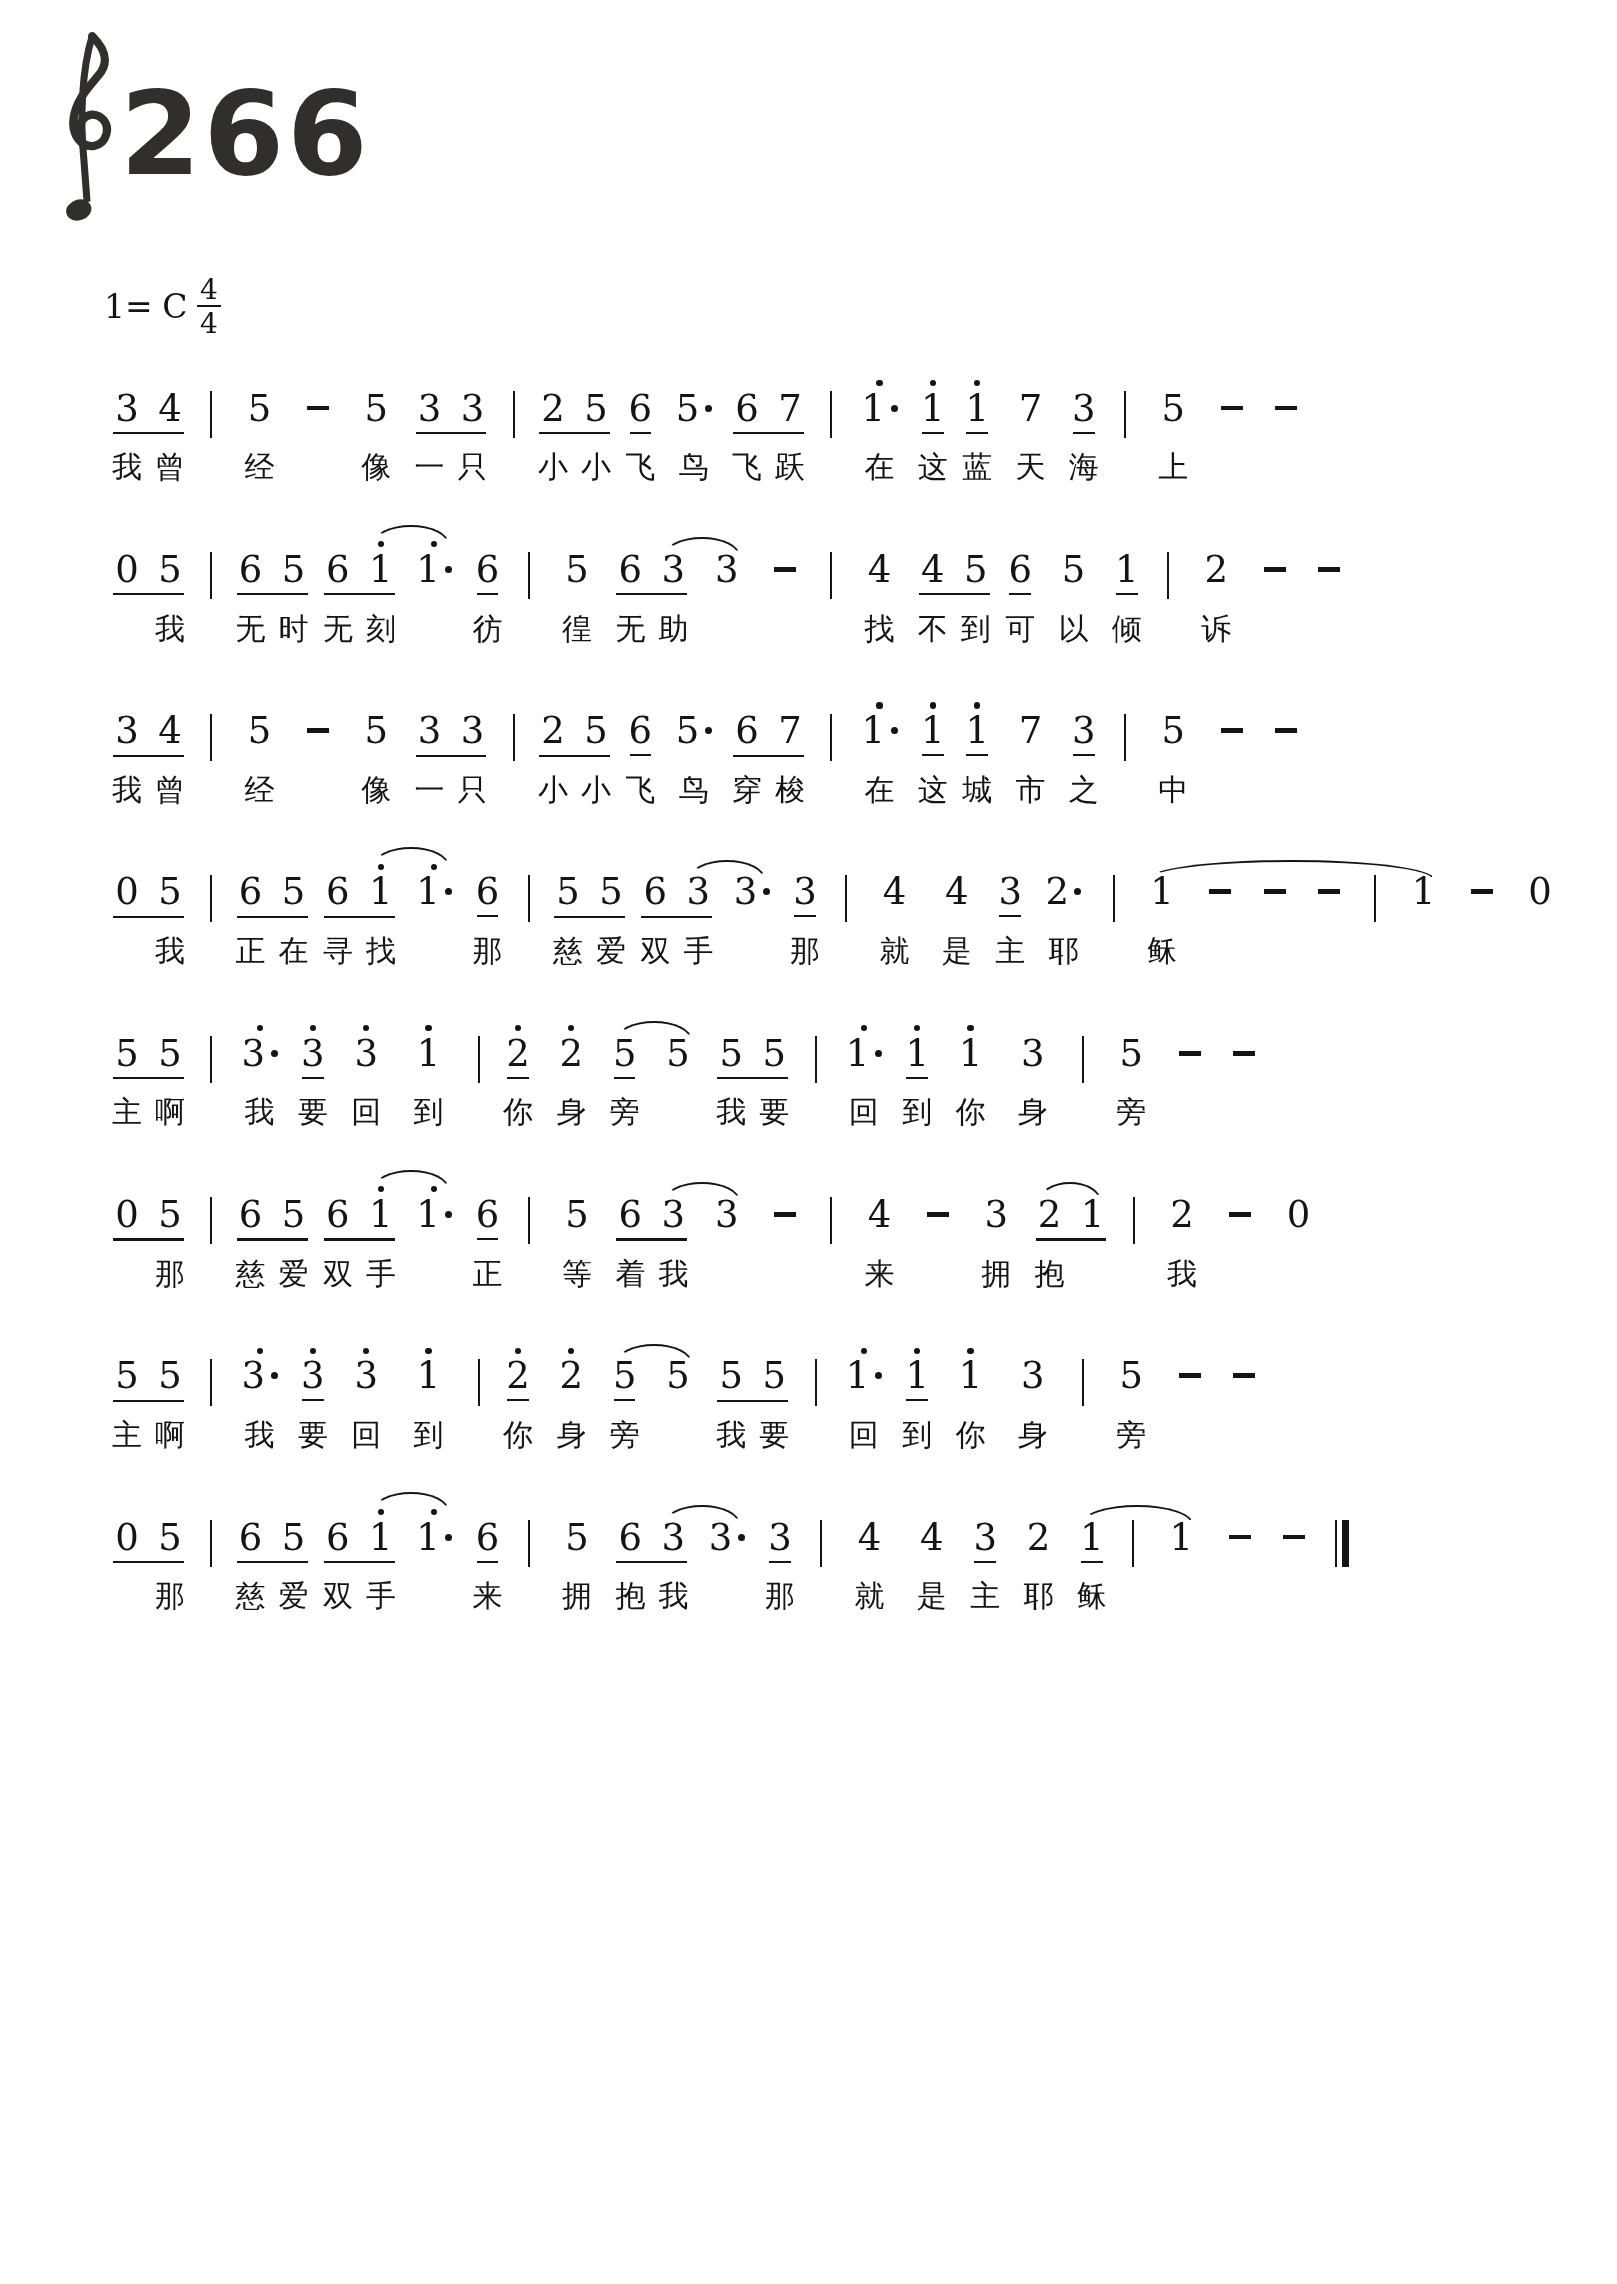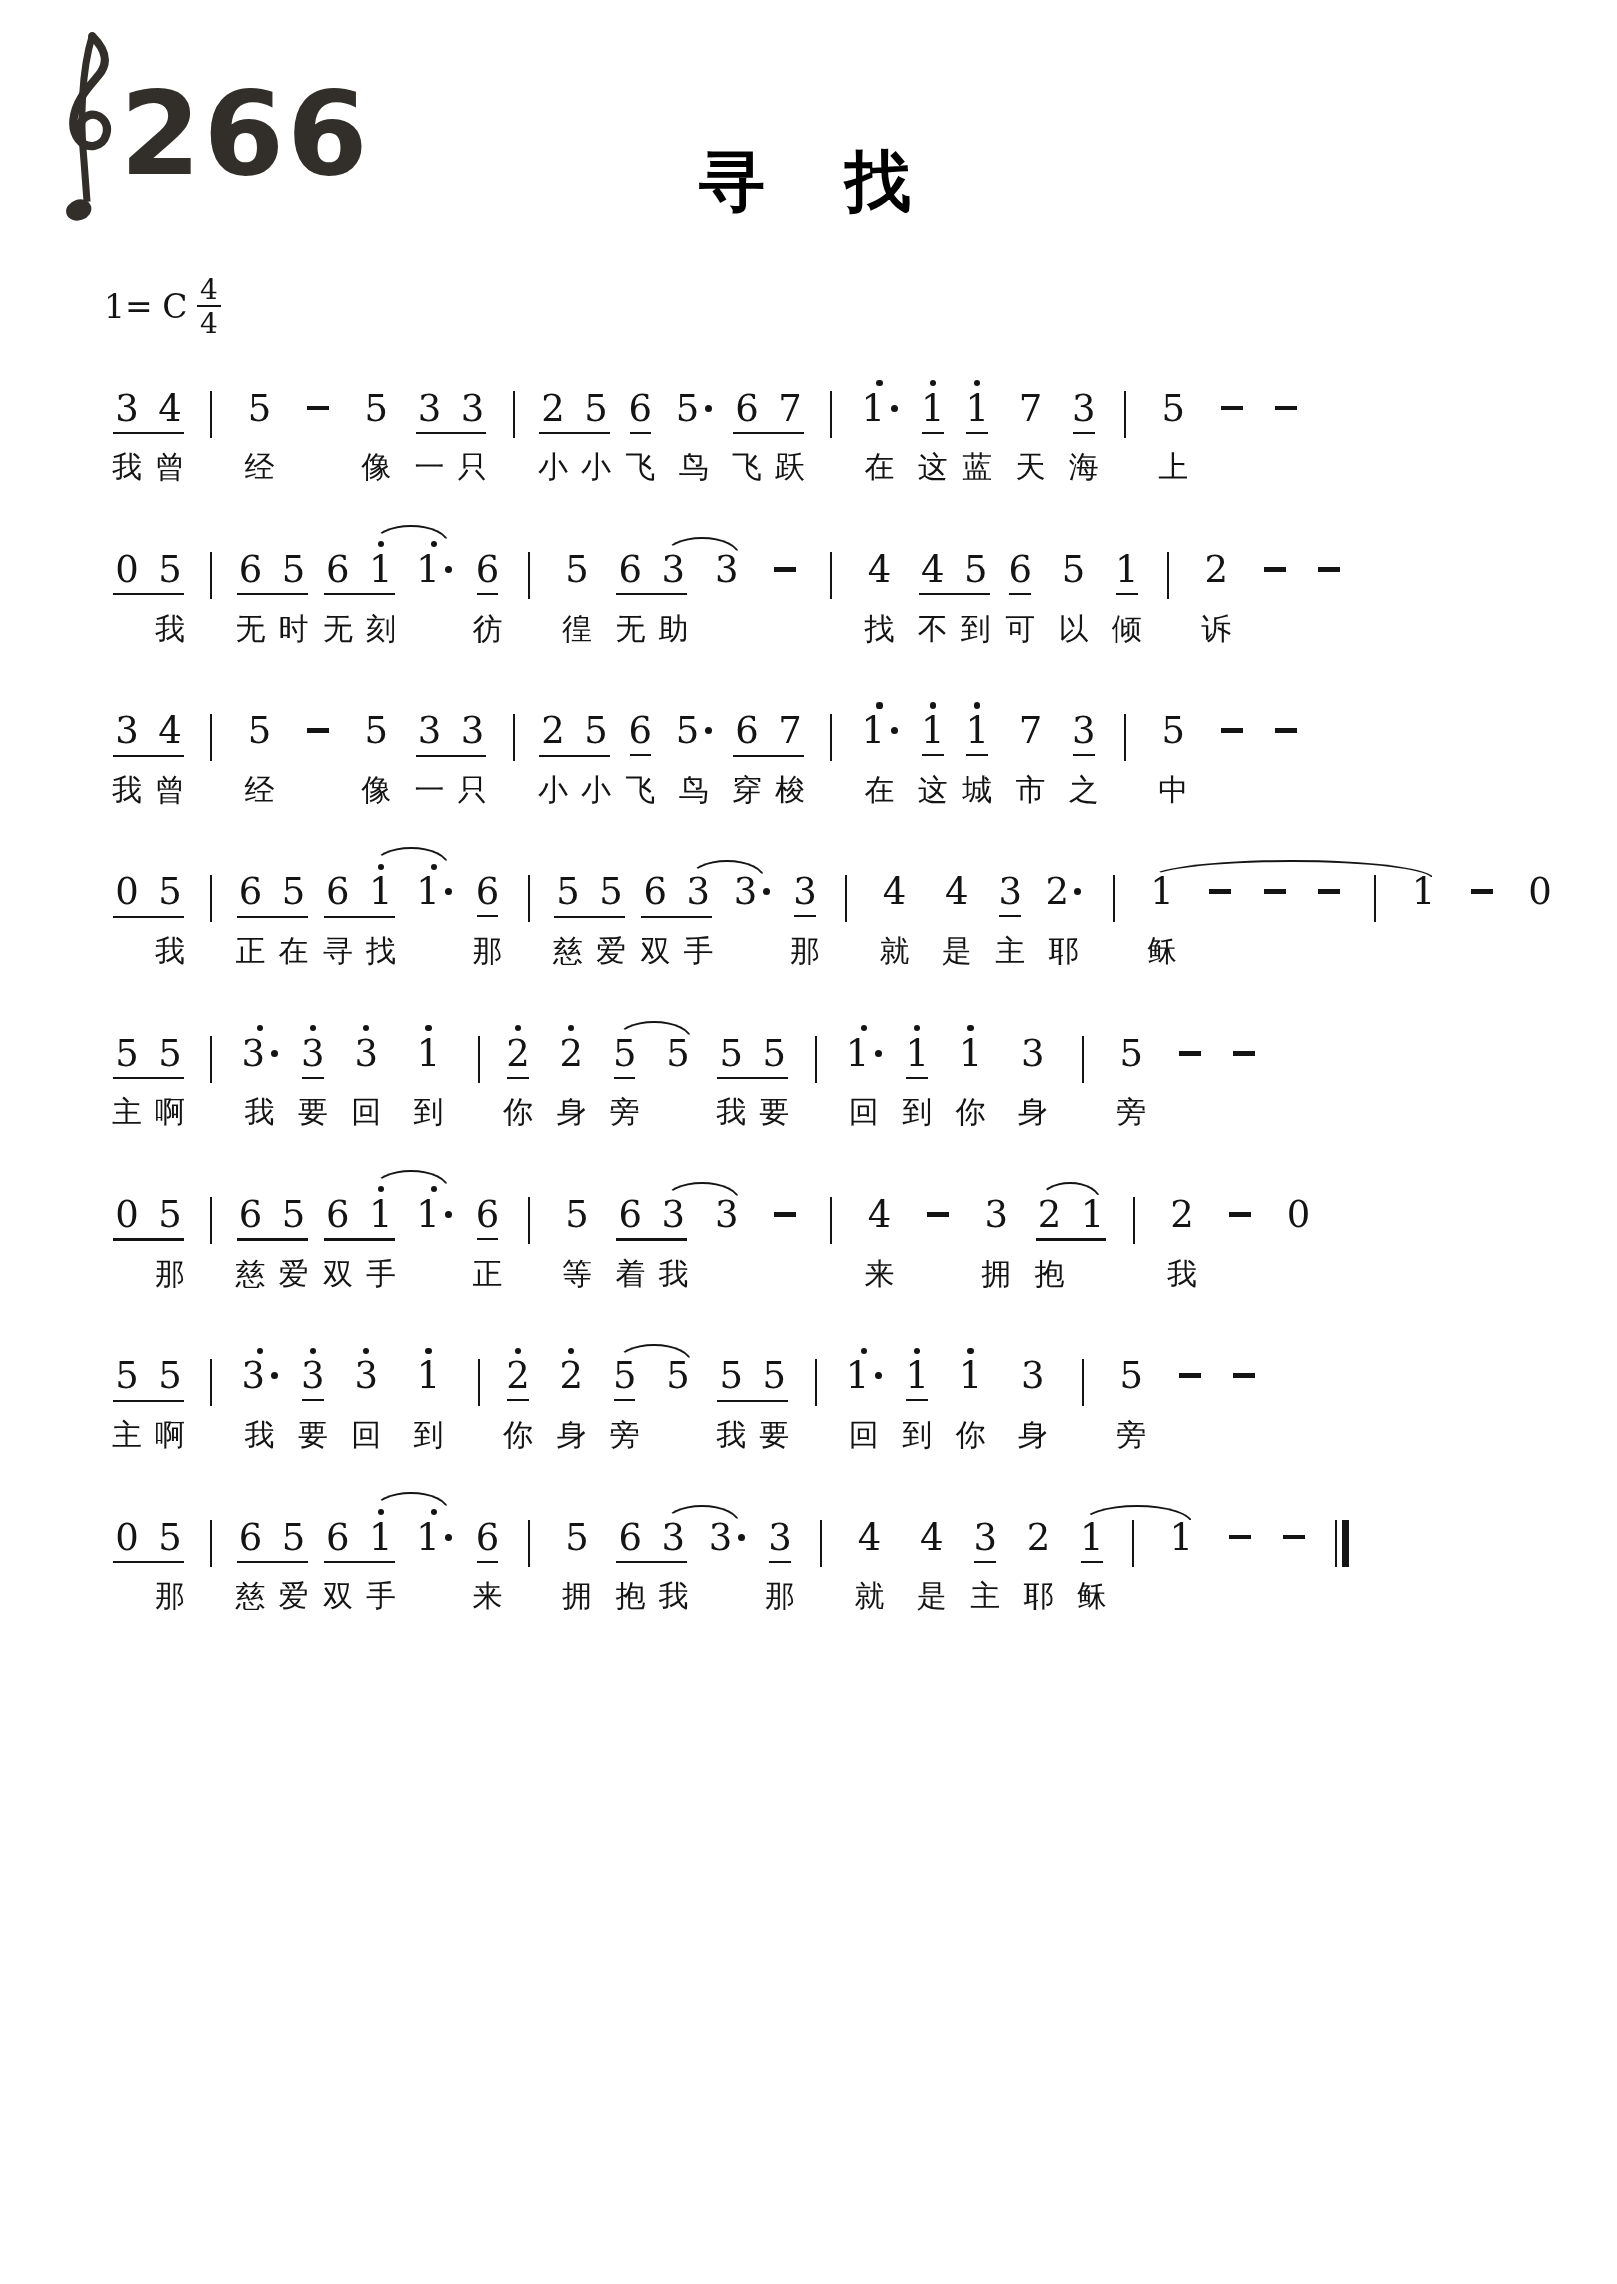--- a/index.html
+++ b/index.html
@@ -57,21 +57,20 @@
         <path d="M20 2 C27 9 28 15 23 21 C18 27 12 33 11 42 C10 50 15 56 21 55 C27 54 29 46 25 42 C21 38 14 40 14 47" stroke="#322e2a" stroke-width="4" stroke-linecap="round"></path>
         <path d="M20 2 C15 18 14 42 16 62 L17.5 82" stroke="#322e2a" stroke-width="3.4"></path>
         <ellipse cx="13.5" cy="86" rx="6.2" ry="5" fill="#322e2a" transform="rotate(-18 13.5 86)"></ellipse>
       </svg>
     </span>
     <span class="logo-text">
       <div class="logo-number">266</div>
     </span>
   </div>
 
-  <div class="title">寻　找</div>
 
   <div class="keysig">
     <span>1=</span>
     <span>C</span>
     <span class="frac">
       <span>4</span>
       <span class="fracbar"></span>
       <span>4</span>
     </span>
   </div>

